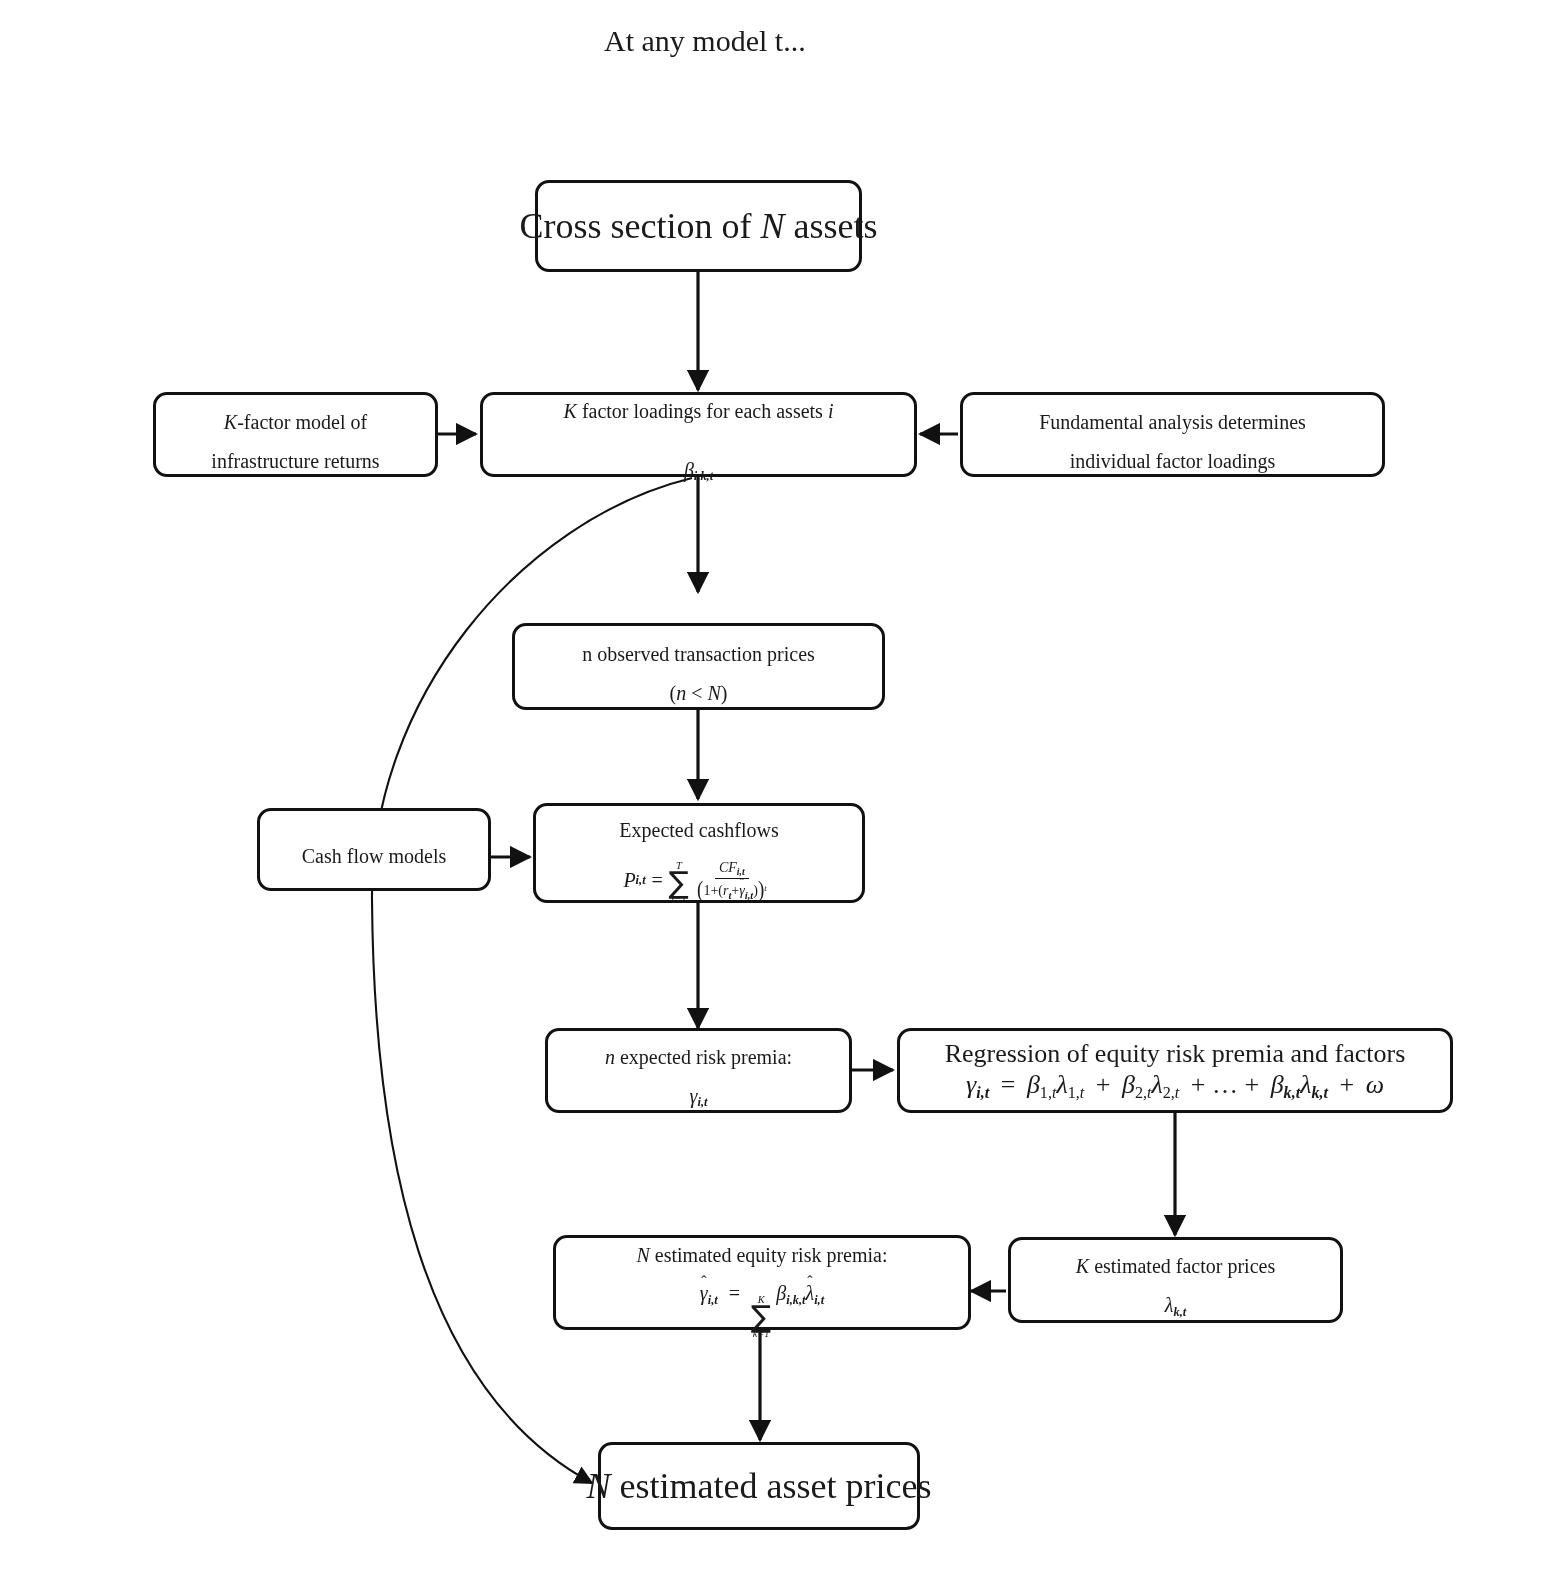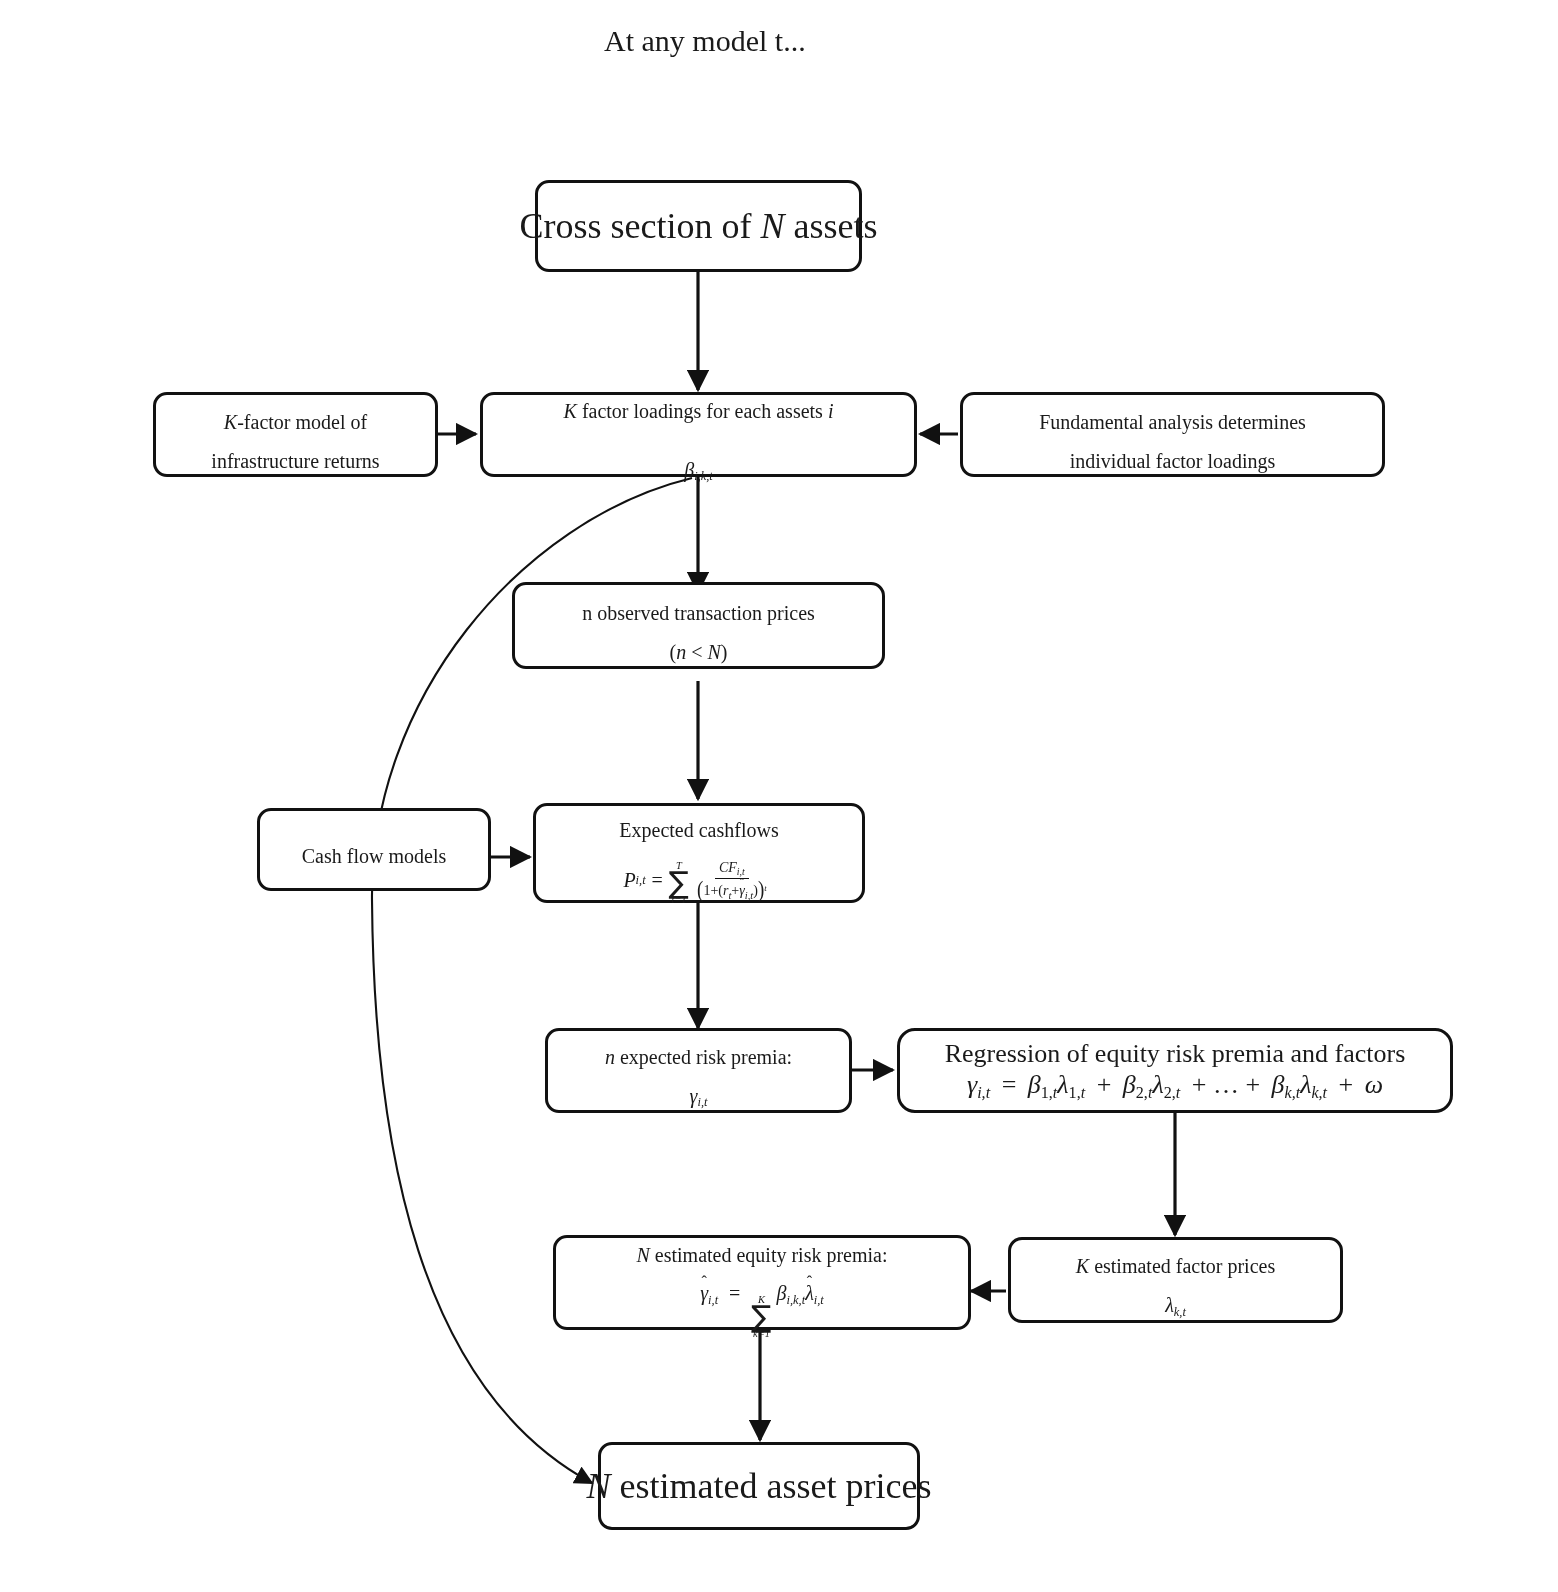--- a/index.html
+++ b/index.html
@@ -48,21 +48,21 @@
     display: block;
   }
   .t28 { font-size: 36px; }
   .t27 { font-size: 20px; margin-top: 15px; }
   .t26 { font-size: 26px; }
 
   .mi { font-style: italic; font-family: "Liberation Serif", "DejaVu Serif", serif; }
 
   
   .mrow { display: inline-flex; align-items: center; white-space: nowrap; }
-  .sub  { font-size: 0.62em; font-style: italic; vertical-align: -0.32em; display: inline-block; }
+  .sub  { font-size: 0.62em; font-style: italic; vertical-align: -0.32em; display: inline-block; font-weight: bold; }
   .subn { font-size: 0.62em; font-style: normal; vertical-align: -0.32em; display: inline-block; }
   .sup  { font-size: 0.62em; font-style: italic; vertical-align: 0.55em; display: inline-block; }
   .sigma-stack {
     display: inline-flex;
     flex-direction: column;
     align-items: center;
     line-height: 1;
     position: relative;
     top: 0.12em;
   }
@@ -171,21 +171,21 @@
   <div class="node" style="left:480px; top:392px; width:437px; height:85px;gap:20px;">
     <span class="line t27"><span class="mi">K</span> factor loadings for each assets <span class="mi">i</span></span>
     <span class="line t27"><span class="mi">β</span><span class="sub">i,k,t</span></span>
   </div>
 
   <div class="node" style="left:960px; top:392px; width:425px; height:85px;">
     <span class="line t27">Fundamental analysis determines</span>
     <span class="line t27">individual factor loadings</span>
   </div>
 
-  <div class="node" style="left:512px; top:582px; width:373px; height:87px;">
+  <div class="node" style="left:512px; top:623px; width:373px; height:87px;">
     <span class="line t27">n observed transaction prices</span>
     <span class="line t27">(<span class="mi">n</span> &lt; <span class="mi">N</span>)</span>
   </div>
 
   <div class="node" style="left:257px; top:808px; width:234px; height:83px;">
     <span class="line t27">Cash flow models</span>
   </div>
 
   <div class="node" style="left:533px; top:803px; width:332px; height:100px;">
     <span class="line t27" style="margin-bottom:1px;">Expected cashflows</span>
@@ -205,21 +205,21 @@
         </span>
       </span>
     </span>
   </div>
 
   <div class="node" style="left:545px; top:1028px; width:307px; height:85px;">
     <span class="line t27"><span class="mi">n</span> expected risk premia:</span>
     <span class="line t27"><span class="mi">γ</span><span class="sub">i,t</span></span>
   </div>
 
-  <div class="node" style="left:897px; top:1028px; width:556px; height:85px;border-radius:18px;">
+  <div class="node" style="left:897px; top:1028px; width:556px; height:85px;">
     <span class="line t26">Regression of equity risk premia and factors</span>
     <span class="line t26">
       <span class="mi">γ</span><span class="sub">i,t</span>
       <span style="margin:0 5px;">=</span>
       <span class="mi">β</span><span class="subn">1,<span class="mi">t</span></span><span class="mi">λ</span><span class="subn">1,<span class="mi">t</span></span>
       <span style="margin:0 5px;">+</span>
       <span class="mi">β</span><span class="subn">2,<span class="mi">t</span></span><span class="mi">λ</span><span class="subn">2,<span class="mi">t</span></span>
       <span style="margin:0 5px;">+ … +</span>
       <span class="mi">β</span><span class="sub">k,t</span><span class="mi">λ</span><span class="sub">k,t</span>
       <span style="margin:0 5px;">+</span>

